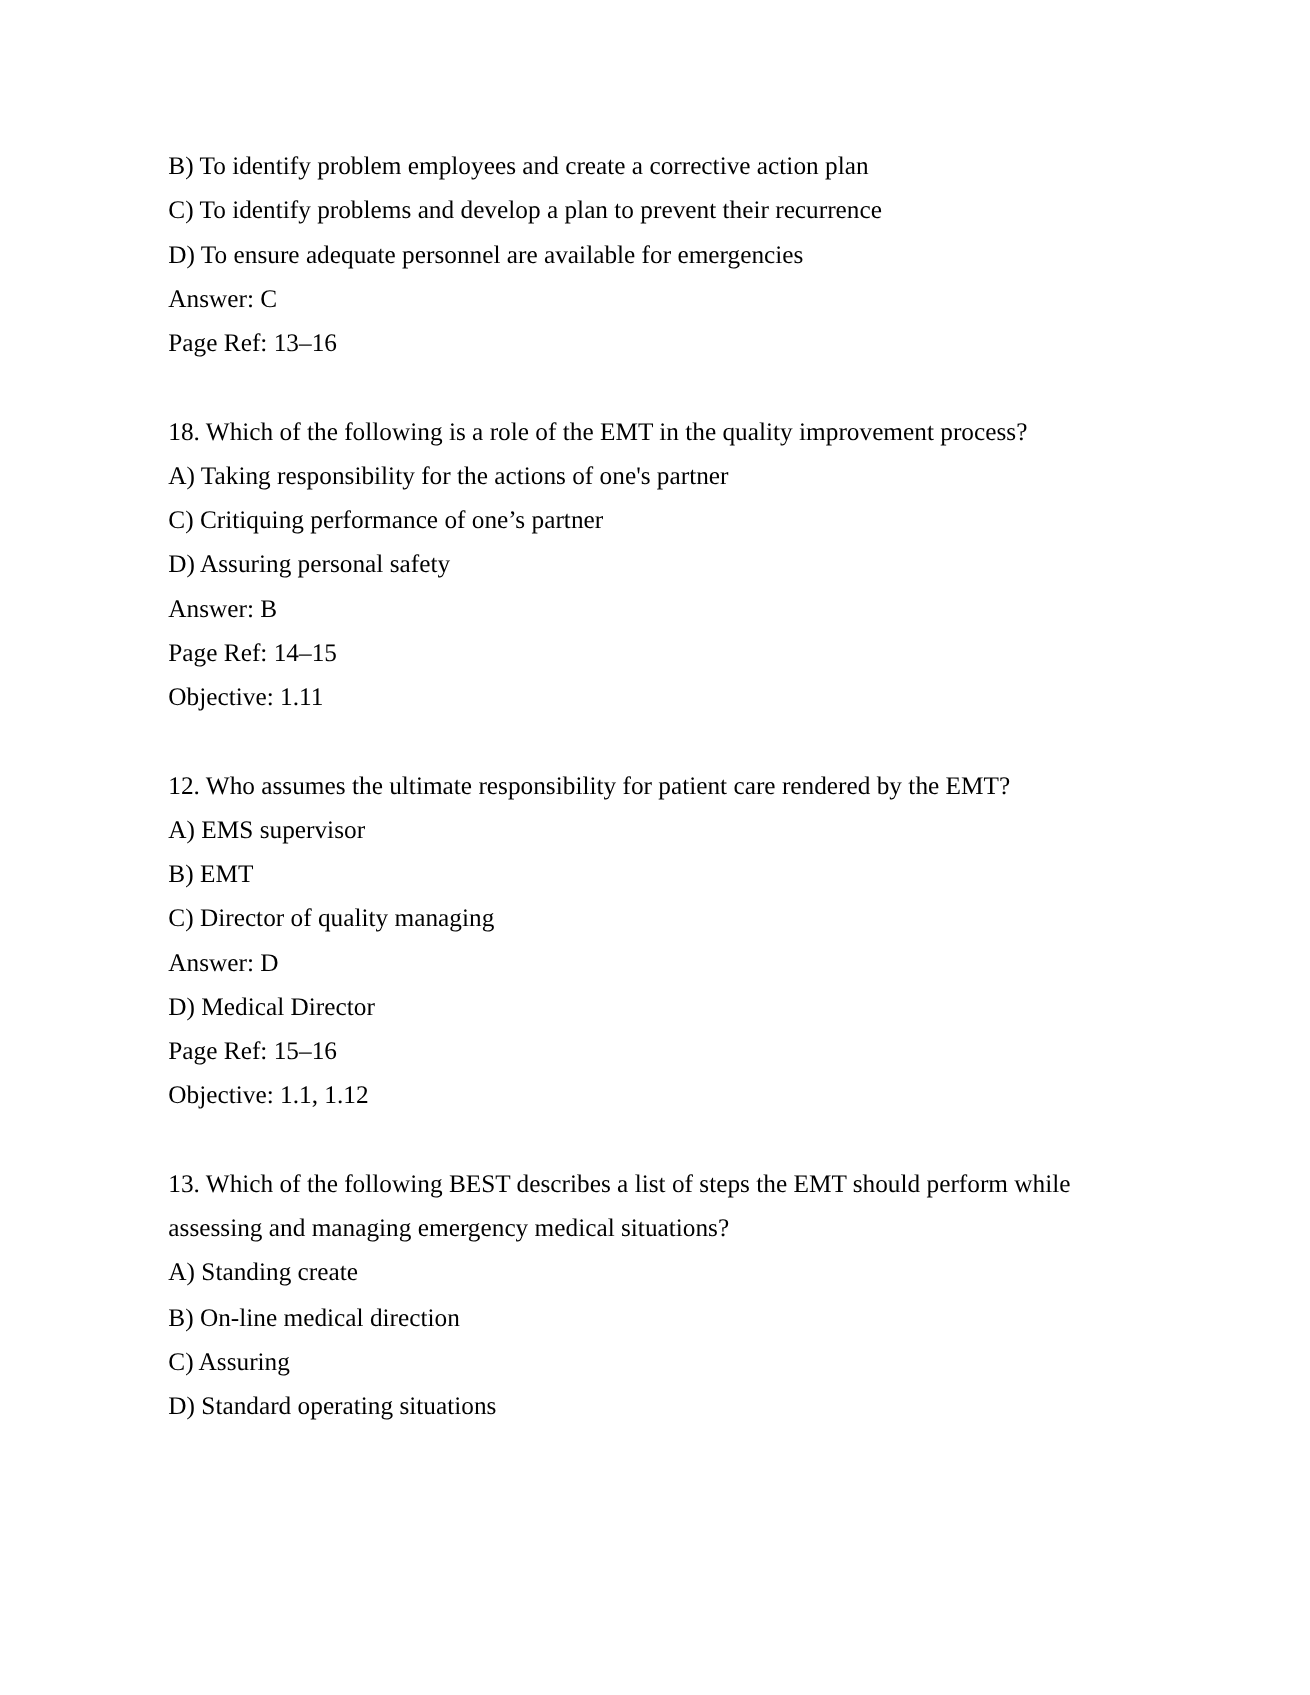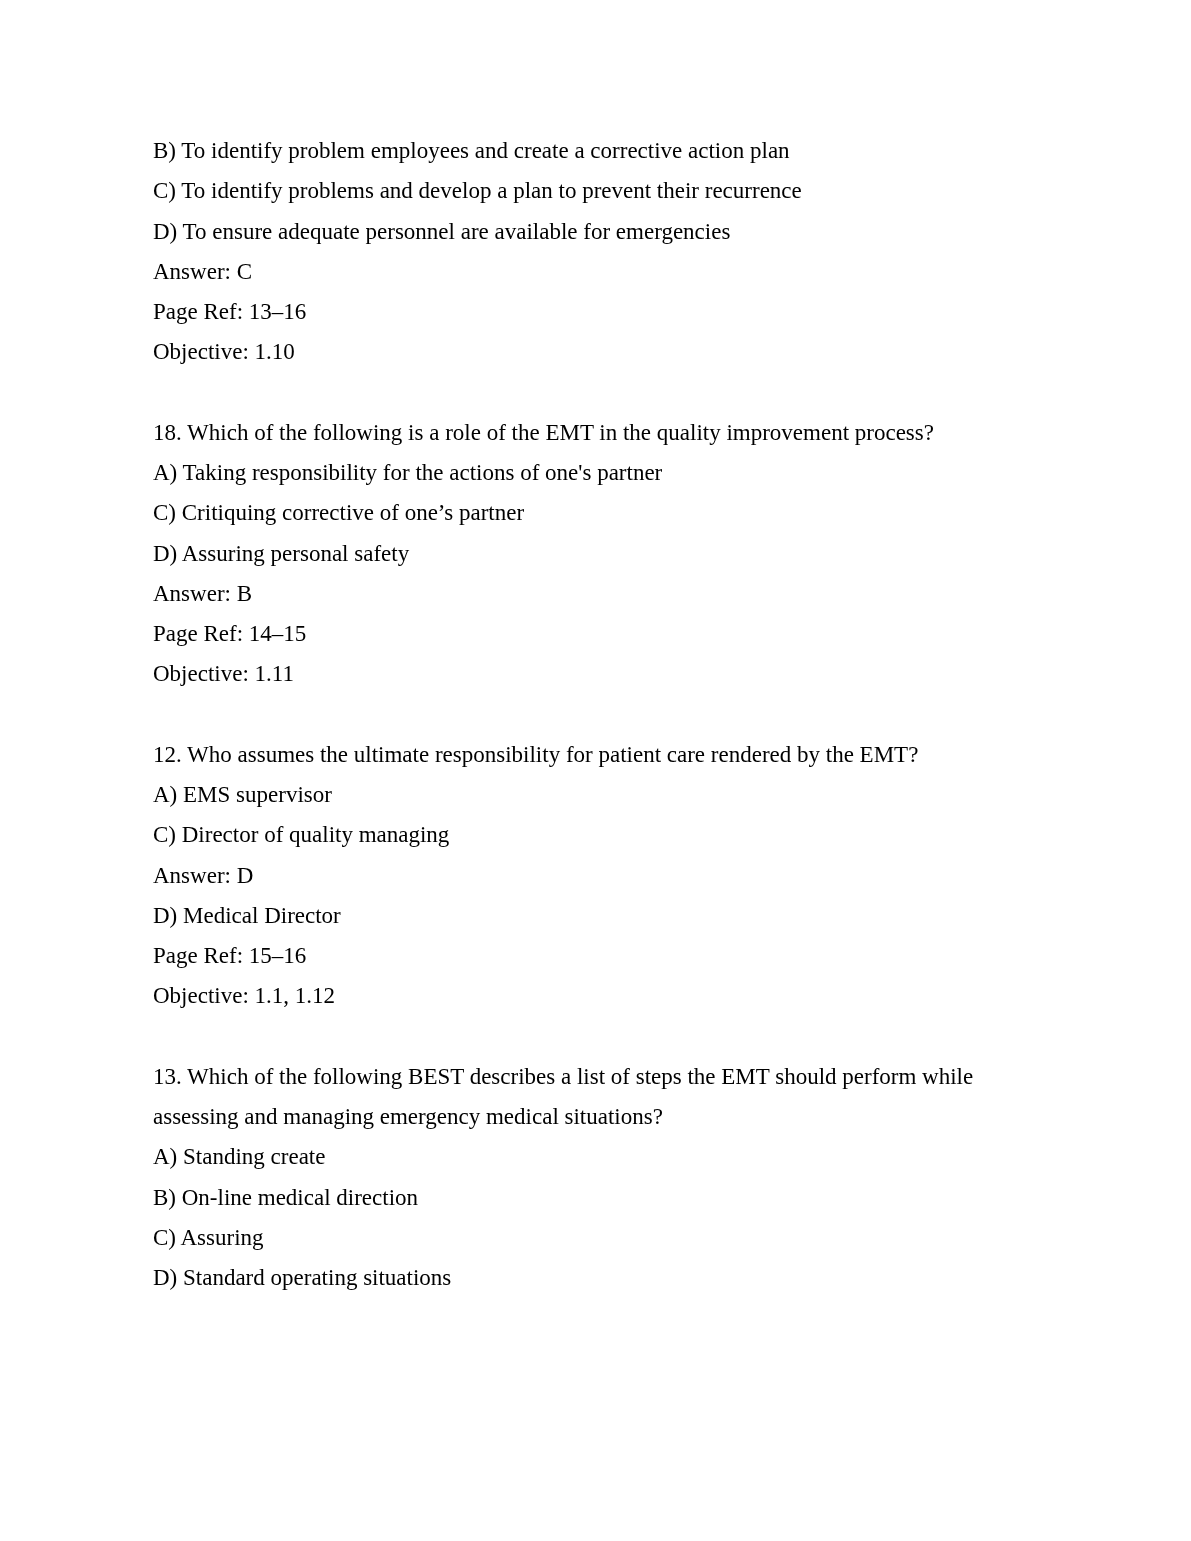--- a/index.html
+++ b/index.html
@@ -43,36 +43,36 @@
 
 <div class="page" style="background: rgb(255, 255, 255);">
   <div class="content" style="color: rgb(0, 0, 0);">
 
     <section class="qa-block">
       <p class="line">B) To identify problem employees and create a corrective action plan</p>
       <p class="line">C) To identify problems and develop a plan to prevent their recurrence</p>
       <p class="line">D) To ensure adequate personnel are available for emergencies</p>
       <p class="line">Answer: C</p>
       <p class="line">Page Ref: 13–16</p>
-      <p class="line">Objective: 1.10</p>
     </section>
 
     <section class="qa-block">
       <p class="line">18. Which of the following is a role of the EMT in the quality improvement process?</p>
       <p class="line">A) Taking responsibility for the actions of one's partner</p>
-      <p class="line">C) Critiquing corrective of one’s partner</p>
+      <p class="line">C) Critiquing performance of one’s partner</p>
       <p class="line">D) Assuring personal safety</p>
       <p class="line">Answer: B</p>
       <p class="line">Page Ref: 14–15</p>
       <p class="line">Objective: 1.11</p>
     </section>
 
     <section class="qa-block">
       <p class="line">12. Who assumes the ultimate responsibility for patient care rendered by the EMT?</p>
       <p class="line">A) EMS supervisor</p>
+      <p class="line">B) EMT</p>
       <p class="line">C) Director of quality managing</p>
       <p class="line">Answer: D</p>
       <p class="line">D) Medical Director</p>
       <p class="line">Page Ref: 15–16</p>
       <p class="line">Objective: 1.1, 1.12</p>
     </section>
 
     <section class="qa-block">
       <p class="line">13. Which of the following BEST describes a list of steps the EMT should perform while assessing and managing emergency medical situations?</p>
       <p class="line">A) Standing create</p>

